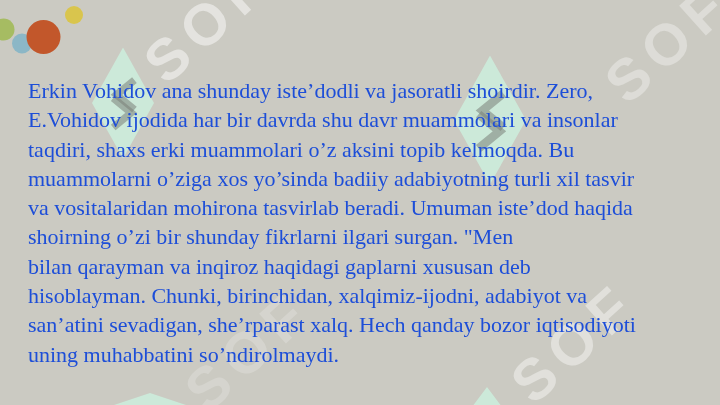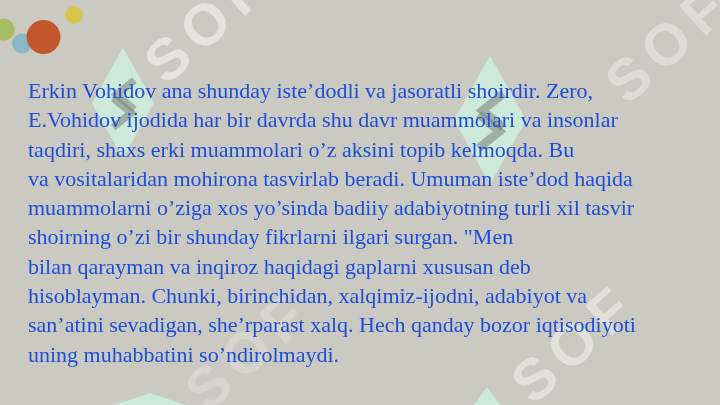--- a/index.html
+++ b/index.html
@@ -82,22 +82,22 @@
     <circle cx="3.5" cy="29.5" r="11" fill="#a6bc62"></circle>
     <circle cx="22" cy="43.5" r="10" fill="#8cb7c6"></circle>
     <circle cx="43.5" cy="37" r="17" fill="#c2572b"></circle>
     <circle cx="74" cy="15" r="9" fill="#d9c54d"></circle>
   </svg>
 
   <div class="para">
     <div class="line">Erkin Vohidov ana shunday iste’dodli va jasoratli shoirdir. Zero,</div>
     <div class="line">E.Vohidov ijodida har bir davrda shu davr muammolari va insonlar</div>
     <div class="line">taqdiri, shaxs erki muammolari o’z aksini topib kelmoqda. Bu</div>
+    <div class="line">muammolarni o’ziga xos yo’sinda badiiy adabiyotning turli xil tasvir</div>
     <div class="line">va vositalaridan mohirona tasvirlab beradi. Umuman iste’dod haqida</div>
-    <div class="line">muammolarni o’ziga xos yo’sinda badiiy adabiyotning turli xil tasvir</div>
     <div class="line">shoirning o’zi bir shunday fikrlarni ilgari surgan. "Men</div>
     <div class="line">bilan qarayman va inqiroz haqidagi gaplarni xususan deb</div>
     <div class="line">hisoblayman. Chunki, birinchidan, xalqimiz-ijodni, adabiyot va</div>
     <div class="line">san’atini sevadigan, she’rparast xalq. Hech qanday bozor iqtisodiyoti</div>
     <div class="line">uning muhabbatini so’ndirolmaydi.</div>
   </div>
 
 </div>
 
 </body></html>

